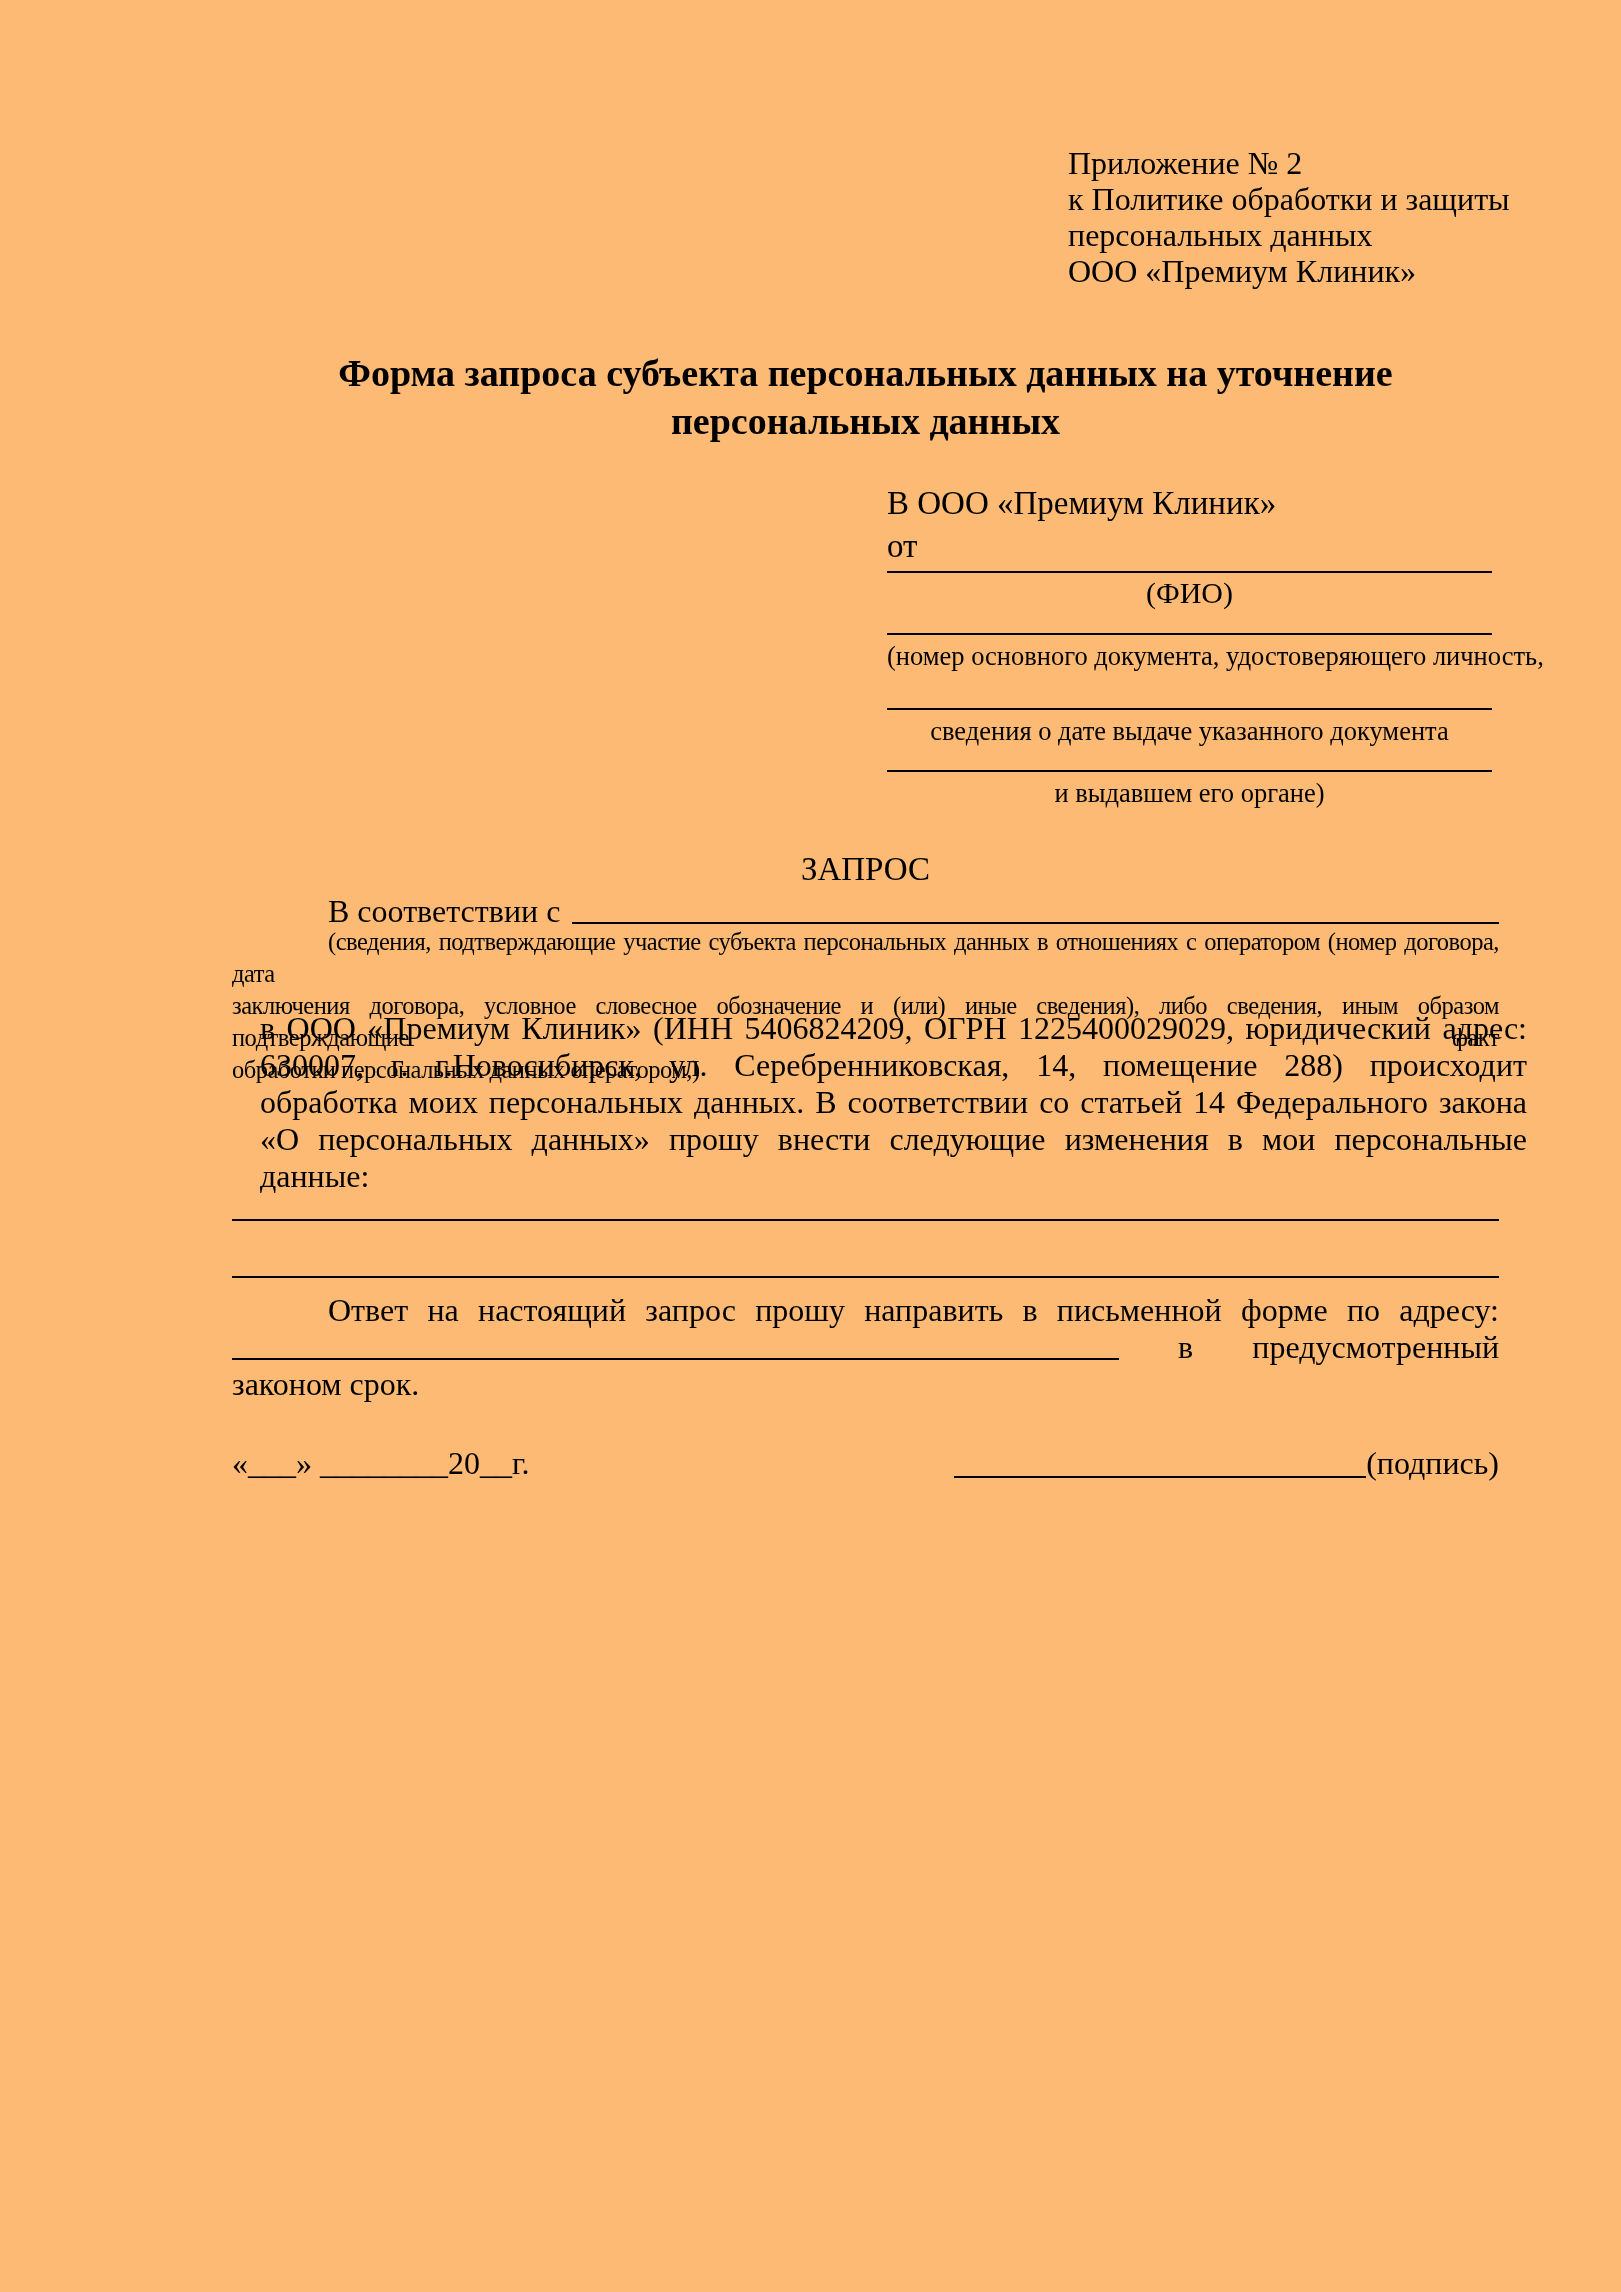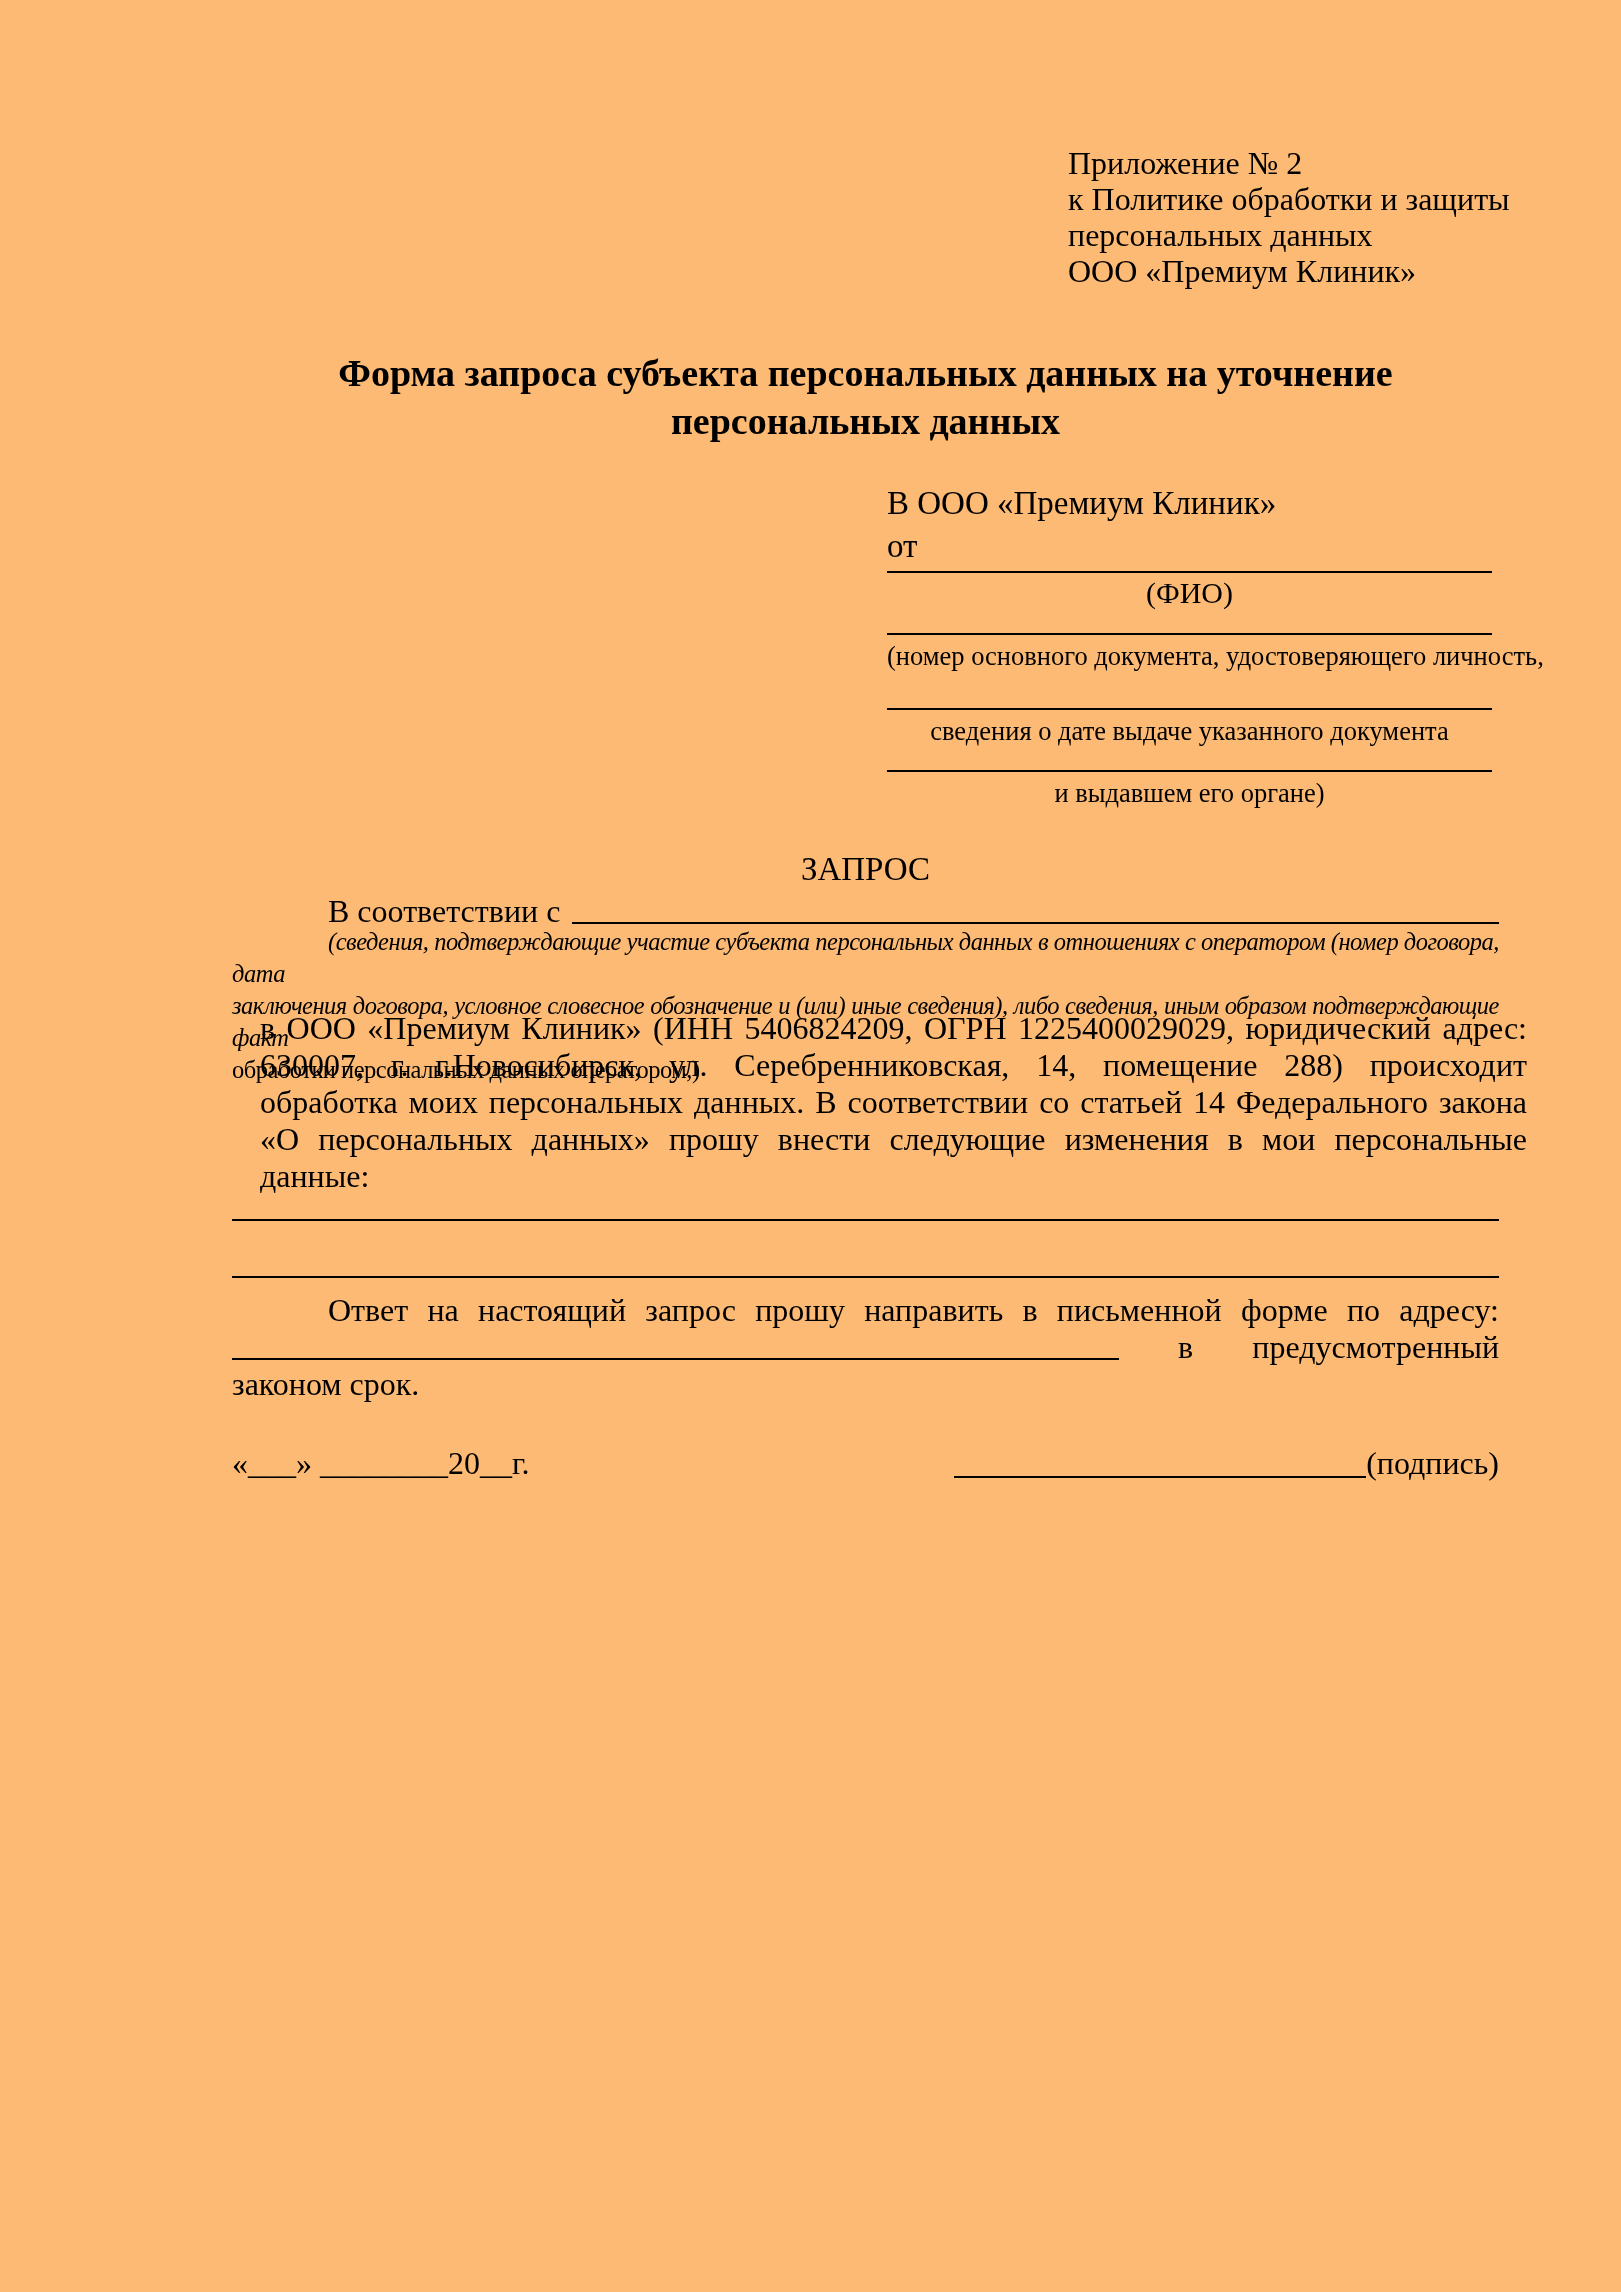--- a/index.html
+++ b/index.html
@@ -57,21 +57,21 @@
   .intro-fill {
     flex: 1; margin-left: 11.8px;
     border-bottom: 2.9px solid #000;
     align-self: flex-end; margin-bottom: 5.9px; height: 0;
   }
   .footnote {
     position: absolute;
     left: 232px; top: 926px; width: 1267px;
     font-size: 24.5px; line-height: 32px; letter-spacing: -0.5px;
   }
-  .footnote .jline { text-align: justify; text-align-last: justify; font-style: italic; }
+  .footnote .jline { text-align: justify; text-align-last: justify; }
   .footnote .first { text-indent: 96px; }
   .body-text {
     position: absolute;
     left: 232px; top: 1010px; width: 1267px;
     font-size: 32px; line-height: 37px; margin-left: 28px;
   }
   .body-text .jline { text-align: justify; text-align-last: justify; }
   .blank-rule {
     position: absolute; left: 232px; width: 1267px; height: 0;
     border-top: 2.9px solid #000;

